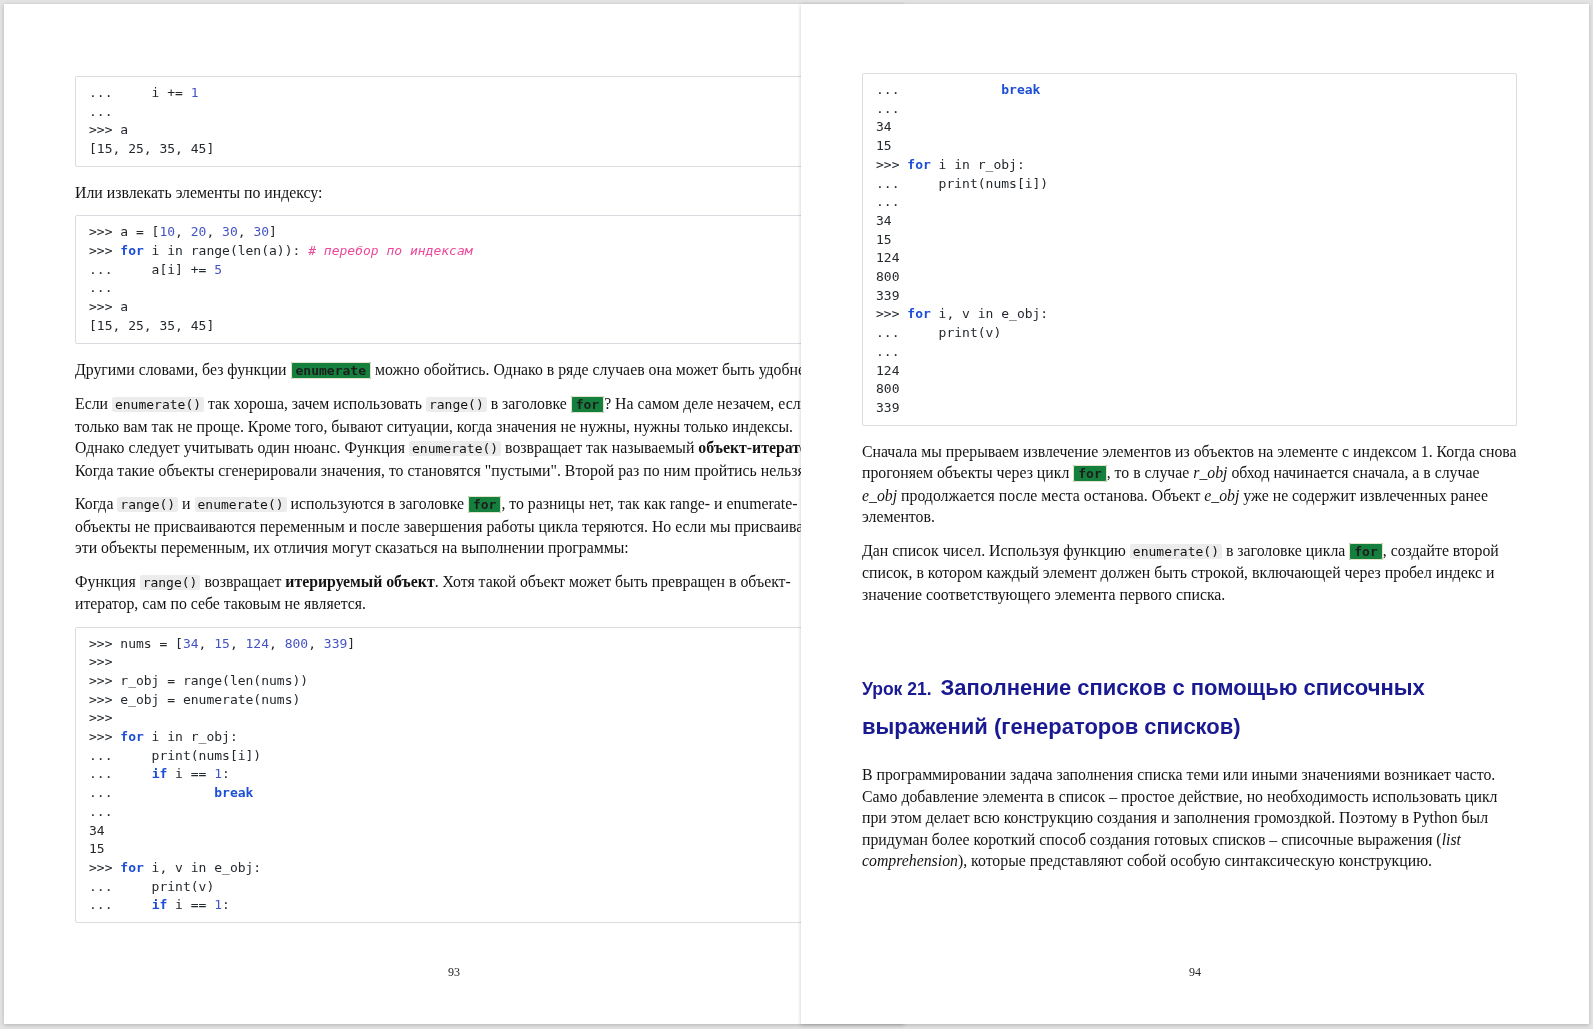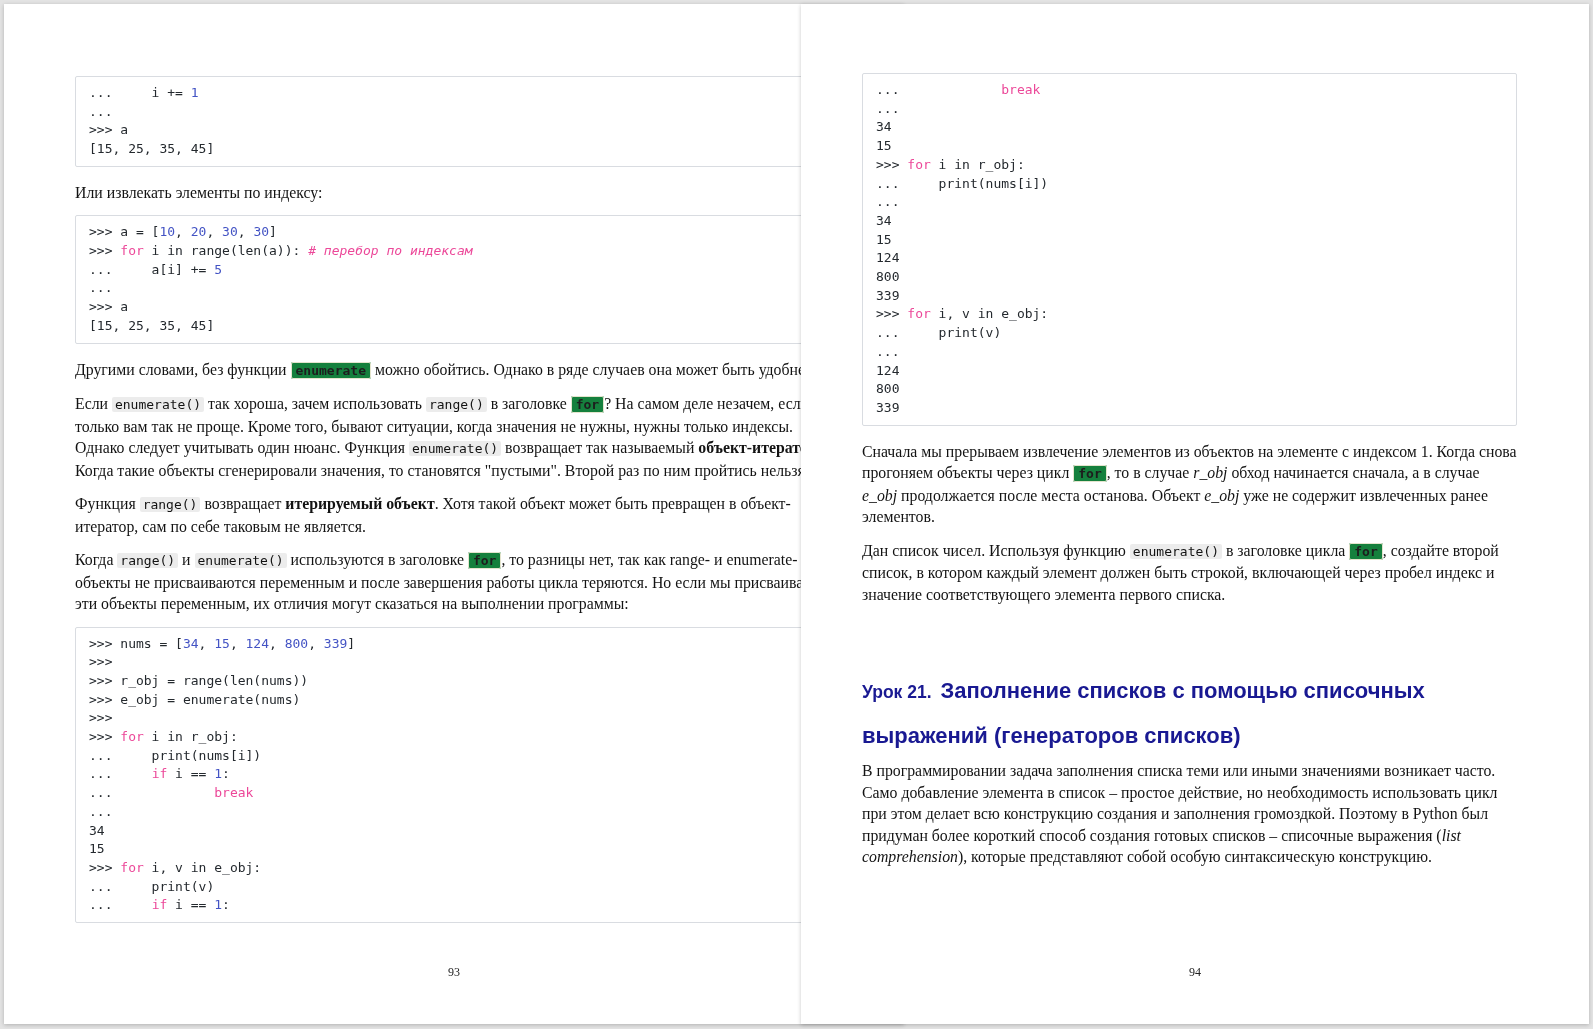--- a/index.html
+++ b/index.html
@@ -26,21 +26,21 @@
     background:#ffffff;
     padding:7px 13px;
     margin:0 0 15px 0;
     font-family:"DejaVu Sans Mono", monospace;
     font-size:13px;
     line-height:18.7px;
     color:#24292e;
     white-space:pre;
     overflow:hidden;
   }
-  .tok-k { color:#ec4899; font-weight:normal; }
+  .tok-k { color:#1d4ed8; font-weight:bold; }
   .tok-n { color:#4353c4; }
   .tok-c { color:#ec4899; font-style:italic; }
 
   p.body-text {
     margin:0 0 12px 0;
     font-size:15.8px;
     line-height:21.5px;
     color:#131313;
   }
   .seg-b { font-weight:bold; }
@@ -66,22 +66,22 @@
     font-family:"Liberation Sans", sans-serif;
     font-weight:bold;
     font-size:21px;
     color:#9b9b9b;
     margin:18px 0 10px 0;
   }
   .lesson-heading {
     font-family:"Liberation Sans", sans-serif;
     font-weight:bold;
     color:#191992;
-    margin:62px 0 4px 0;
-    line-height:40px;
+    margin:62px 0 20px 0;
+    line-height:34px;
   }
   .lesson-prefix { font-size:17.5px; }
   .lesson-title  { font-size:22px; }
   .page-number {
     position:absolute;
     left:0; bottom:44px;
     width:100%;
     text-align:center;
     font-size:12px;
     color:#222222;
@@ -99,22 +99,22 @@
 [15, 25, 35, 45]</pre>
   <p class="body-text mt-intro">Или извлекать элементы по индексу:</p>
   <pre class="code-block mt-after-code">&gt;&gt;&gt; a = [<span class="tok-n">10</span>, <span class="tok-n">20</span>, <span class="tok-n">30</span>, <span class="tok-n">30</span>]
 &gt;&gt;&gt; <span class="tok-k">for</span> i in range(len(a)): <span class="tok-c"># перебор по индексам</span>
 ...     a[i] += <span class="tok-n">5</span>
 ...
 &gt;&gt;&gt; a
 [15, 25, 35, 45]</pre>
   <p class="body-text">Другими словами, без функции <span class="seg-kw">enumerate</span> можно обойтись. Однако в ряде случаев она может быть удобней.</p>
   <p class="body-text">Если <span class="seg-code">enumerate()</span> так хороша, зачем использовать <span class="seg-code">range()</span> в заголовке <span class="seg-kw">for</span>? На самом деле незачем, если только вам так не проще. Кроме того, бывают ситуации, когда значения не нужны, нужны только индексы. Однако следует учитывать один нюанс. Функция <span class="seg-code">enumerate()</span> возвращает так называемый <span class="seg-b">объект-итератор</span>. Когда такие объекты сгенерировали значения, то становятся "пустыми". Второй раз по ним пройтись нельзя.</p>
+  <p class="body-text">Когда <span class="seg-code">range()</span> и <span class="seg-code">enumerate()</span> используются в заголовке <span class="seg-kw">for</span>, то разницы нет, так как range- и enumerate-объекты не присваиваются переменным и после завершения работы цикла теряются. Но если мы присваиваем эти объекты переменным, их отличия могут сказаться на выполнении программы:</p>
   <p class="body-text">Функция <span class="seg-code">range()</span> возвращает <span class="seg-b">итерируемый объект</span>. Хотя такой объект может быть превращен в объект-итератор, сам по себе таковым не является.</p>
-  <p class="body-text">Когда <span class="seg-code">range()</span> и <span class="seg-code">enumerate()</span> используются в заголовке <span class="seg-kw">for</span>, то разницы нет, так как range- и enumerate-объекты не присваиваются переменным и после завершения работы цикла теряются. Но если мы присваиваем эти объекты переменным, их отличия могут сказаться на выполнении программы:</p>
   <pre class="code-block">&gt;&gt;&gt; nums = [<span class="tok-n">34</span>, <span class="tok-n">15</span>, <span class="tok-n">124</span>, <span class="tok-n">800</span>, <span class="tok-n">339</span>]
 &gt;&gt;&gt;
 &gt;&gt;&gt; r_obj = range(len(nums))
 &gt;&gt;&gt; e_obj = enumerate(nums)
 &gt;&gt;&gt;
 &gt;&gt;&gt; <span class="tok-k">for</span> i in r_obj:
 ...     print(nums[i])
 ...     <span class="tok-k">if</span> i == <span class="tok-n">1</span>:
 ...             <span class="tok-k">break</span>
 ...

